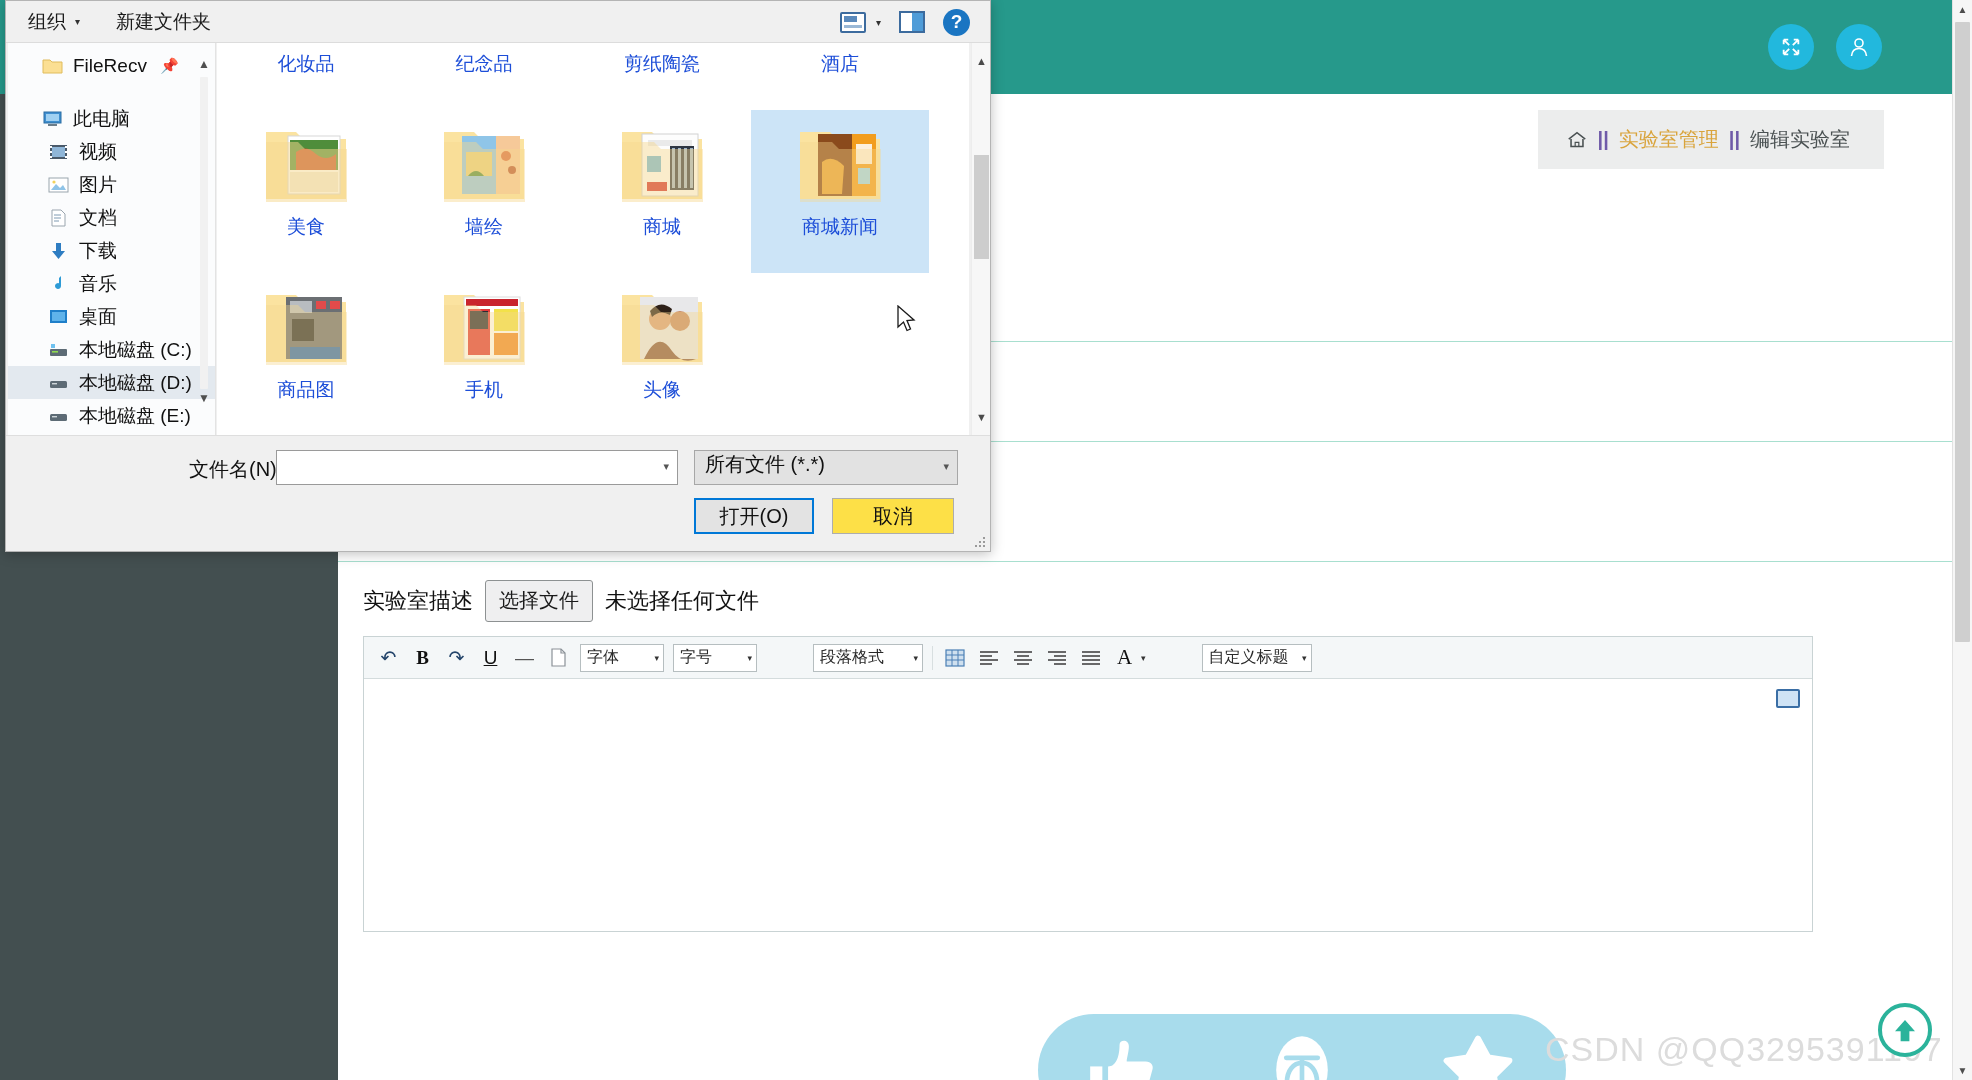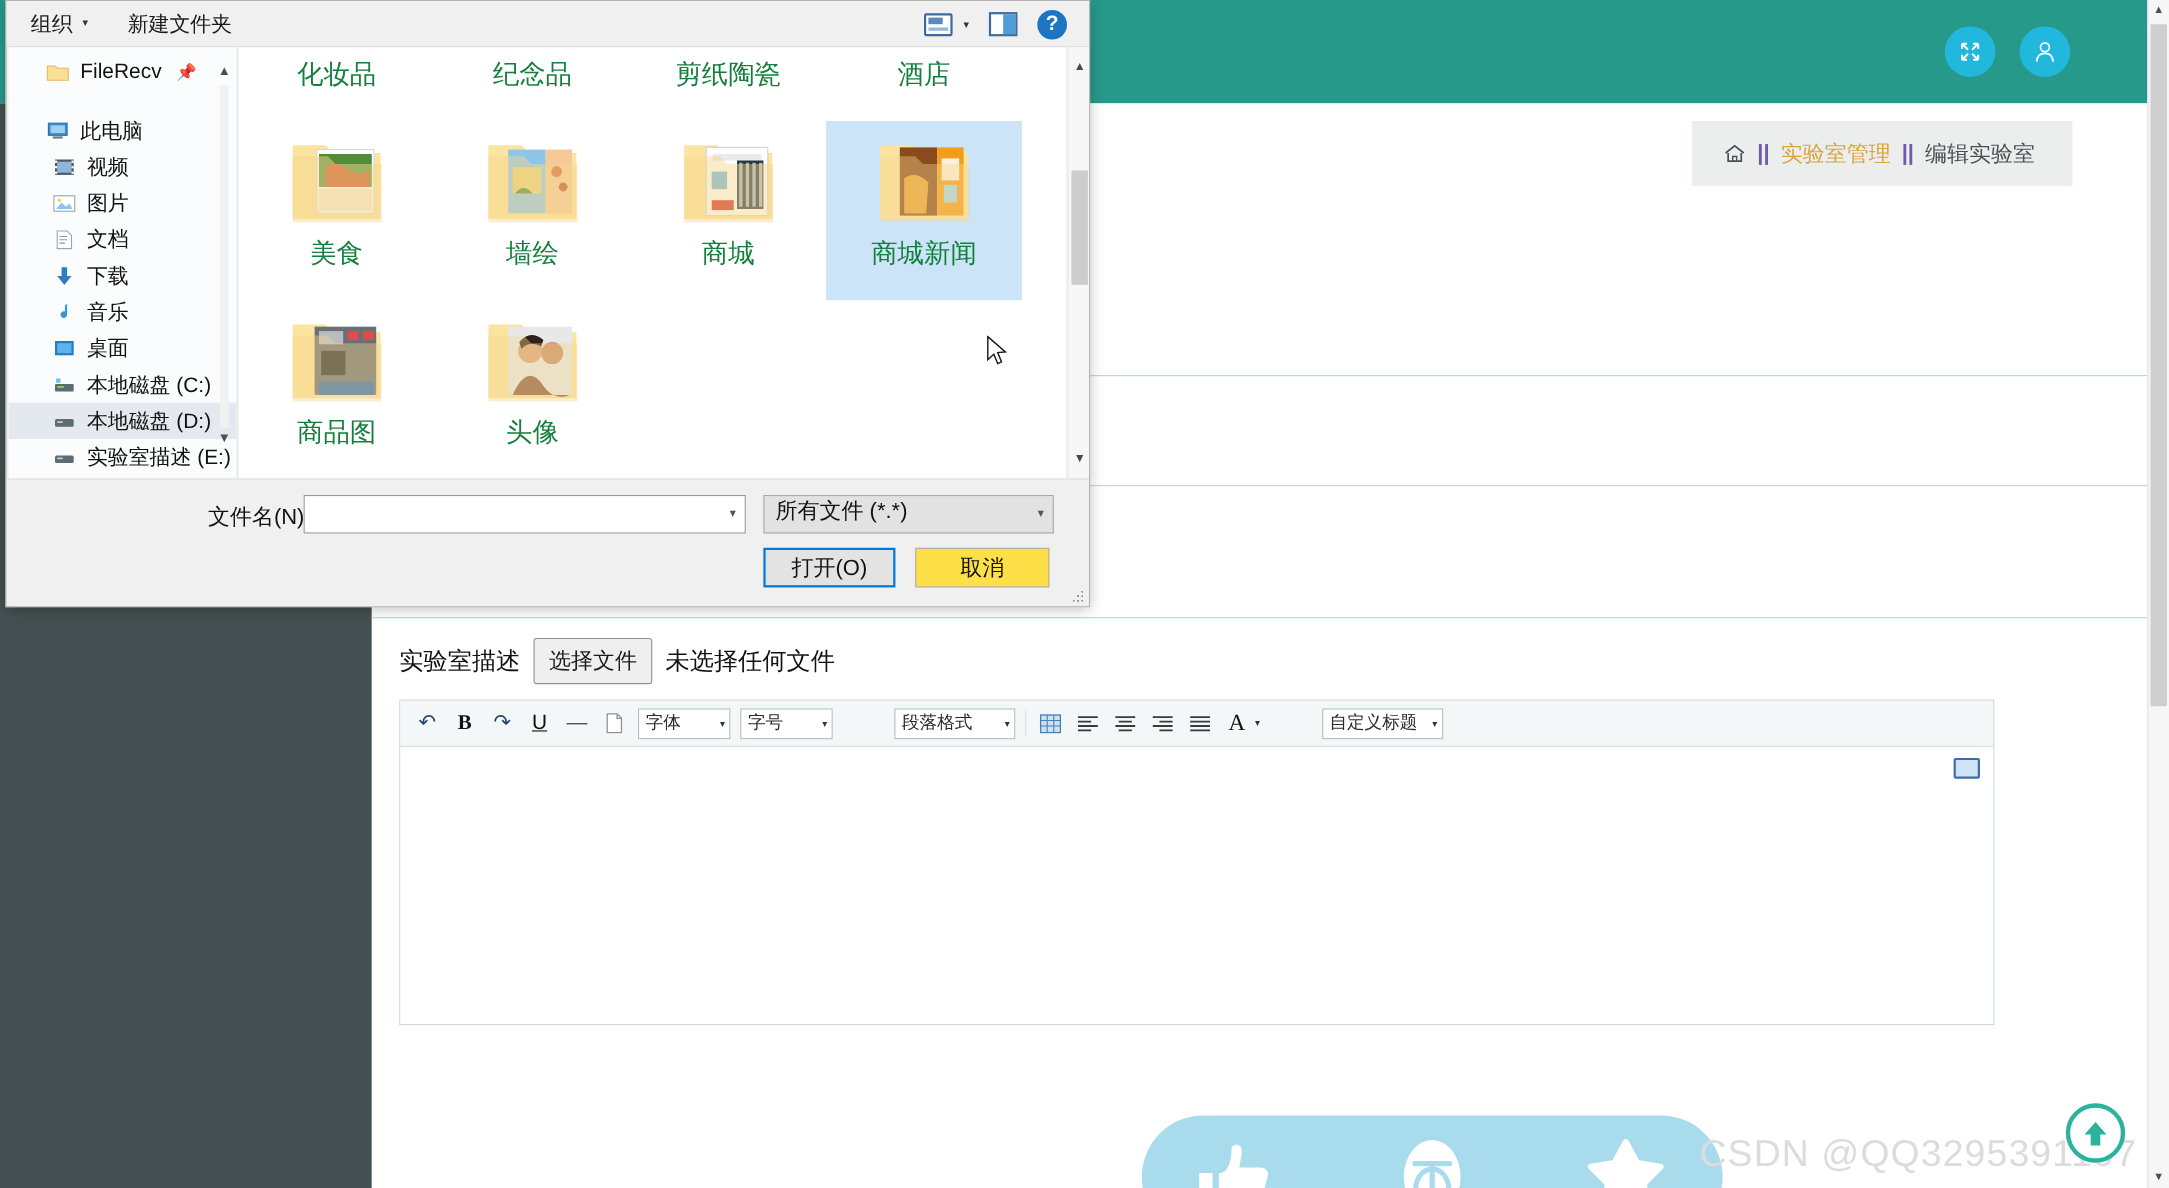--- a/index.html
+++ b/index.html
@@ -279,21 +279,21 @@
   .file-cell {
     height: 163px;
     display: flex; flex-direction: column;
     align-items: center; justify-content: flex-start;
     padding-top: 12px;
   }
   .file-cell.sel { background: #cce4f7; }
   .file-cell.sel2 { background: #e5f1fb; }
   .folder-ico { width: 96px; height: 86px; position: relative; }
   .file-cell .fname {
-    margin-top: 6px; font-size: 24px; color: #15803d; white-space: nowrap;
+    margin-top: 6px; font-size: 19px; color: #1d4ed8; white-space: nowrap;
   }
   .grid-shift { margin-top: -96px; }
 
   .fd-vscroll {
     position: absolute; right: 0; top: 42px;
     width: 19px; height: 392px;
     background: #f7f7f7; border-left: 1px solid #ededed;
   }
   .vs-btn {
     position: absolute; left: 0; width: 19px; height: 20px;
@@ -668,21 +668,21 @@
       </span>
       <span>本地磁盘 (D:)</span>
     </div>
     <div class="nav-item indent">
       <span class="nav-ico">
         <svg width="21" height="18" viewBox="0 0 21 18">
             <rect x="2" y="7" width="17" height="7" rx="1.5" fill="#5d6b75"></rect>
             <rect x="4" y="9" width="5" height="1.4" fill="#cfd6da"></rect>
           </svg>
       </span>
-      <span>实验室描述 (E:)</span>
+      <span>本地磁盘 (E:)</span>
     </div>
 
     <div class="nav-vdiv"></div>
     <div class="nav-scroll-dn">▼</div>
   </div>
 
   <div class="fd-files">
     <div class="file-grid grid-shift">
 
       <div class="file-cell">
@@ -800,20 +800,35 @@
             <rect x="32" y="62" width="50" height="12" fill="#2f6bb0"></rect>
             <path d="M8 20 h32 l7 7 h42 v53 H8 z" fill="#f6d88e" opacity="0.4"></path>
           </svg>
         </div>
         <div class="fname">商品图</div>
       </div>
       <div class="file-cell">
         <div class="folder-ico">
           <svg width="96" height="86" viewBox="0 0 96 86">
             <path d="M8 10 h30 l7 7 h43 v60 H8 z" fill="#fbe3a0"></path>
+            <rect x="28" y="12" width="56" height="62" fill="#fff" stroke="#dcdcdc"></rect>
+            <rect x="30" y="14" width="52" height="7" fill="#c9242d"></rect>
+            <rect x="32" y="24" width="22" height="46" fill="#e03a3a"></rect>
+            <rect x="34" y="26" width="18" height="18" fill="#2b2b33"></rect>
+            <rect x="58" y="24" width="24" height="22" fill="#f2e14a"></rect>
+            <rect x="58" y="48" width="24" height="22" fill="#f08a2a"></rect>
+            <path d="M8 20 h32 l7 7 h42 v53 H8 z" fill="#f6d88e" opacity="0.4"></path>
+          </svg>
+        </div>
+        <div class="fname">手机</div>
+      </div>
+      <div class="file-cell">
+        <div class="folder-ico">
+          <svg width="96" height="86" viewBox="0 0 96 86">
+            <path d="M8 10 h30 l7 7 h43 v60 H8 z" fill="#fbe3a0"></path>
             <rect x="26" y="12" width="58" height="62" fill="#e8e8ea"></rect>
             <path d="M30 74 q14 -30 28 -8 q10 14 24 8 z" fill="#8a5a42"></path>
             <circle cx="46" cy="34" r="11" fill="#d9a07a"></circle>
             <circle cx="66" cy="36" r="10" fill="#c98d66"></circle>
             <path d="M36 26 q10 -12 22 -2 l-2 6 q-10 -6 -18 2 z" fill="#2e2119"></path>
             <path d="M8 20 h32 l7 7 h42 v53 H8 z" fill="#f6d88e" opacity="0.4"></path>
           </svg>
         </div>
         <div class="fname">头像</div>
       </div>

